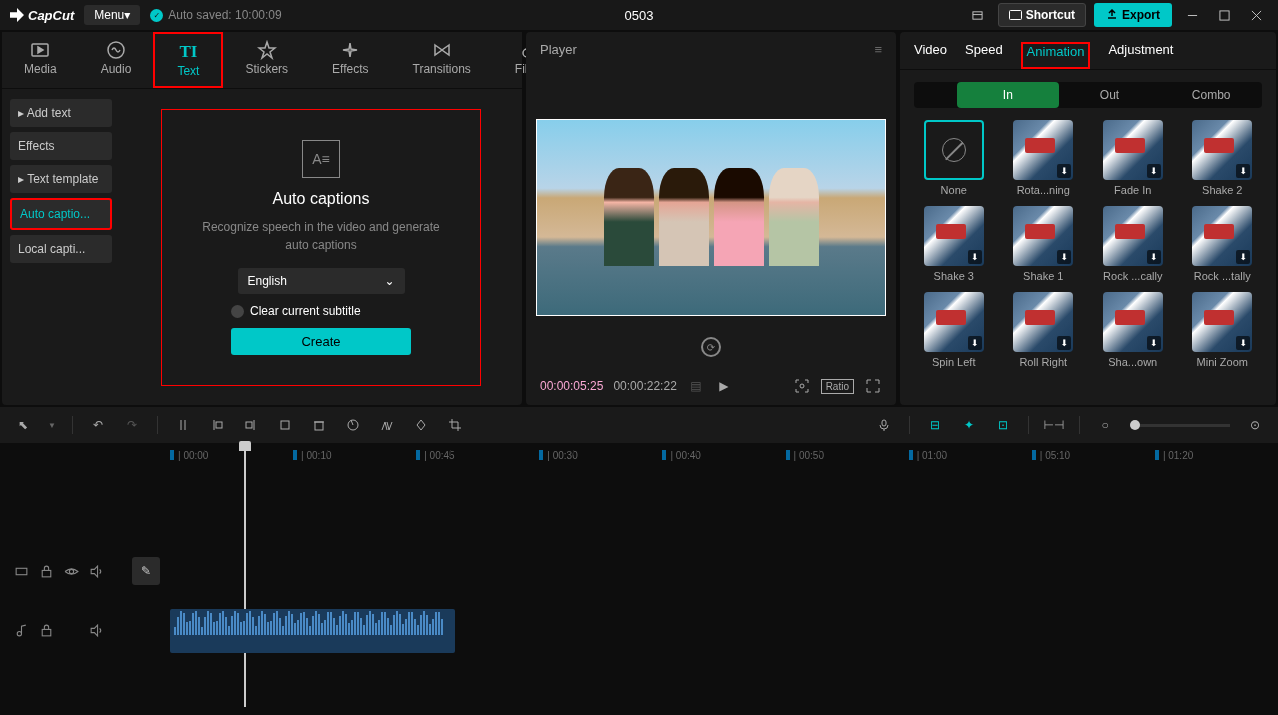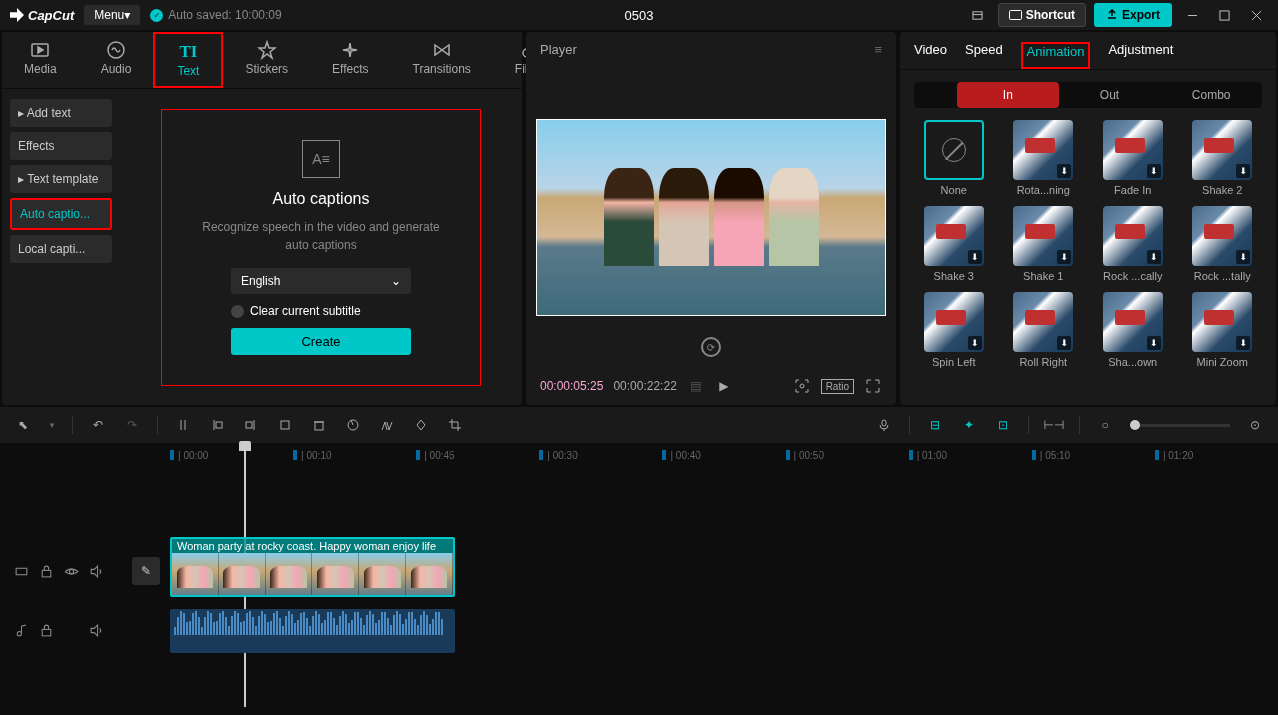--- a/index.html
+++ b/index.html
@@ -30,21 +30,21 @@
 .tool-icon { width: 20px; height: 20px; display: flex; align-items: center; justify-content: center; }
 .left-body { display: flex; flex: 1; }
 .left-sidebar { width: 118px; padding: 10px 8px; display: flex; flex-direction: column; gap: 5px; }
 .sidebar-item { background: #2b2b2b; padding: 7px 8px; border-radius: 3px; color: #ccc; font-size: 12px; text-align: left; white-space: nowrap; overflow: hidden; text-overflow: ellipsis; }
 .sidebar-item.active { border: 2px solid red; color: #00c8c8; }
 .left-panel { flex: 1; padding: 20px; display: flex; align-items: flex-start; justify-content: center; }
 .auto-caption-box { border: 1px solid red; padding: 30px 40px; text-align: center; width: 320px; }
 .ac-icon { width: 38px; height: 38px; margin: 0 auto 12px; border: 1px solid #888; position: relative; display:flex;align-items:center;justify-content:center;color:#888;font-size:14px;}
 .ac-title { font-size: 16px; color: #fff; margin-bottom: 10px; }
 .ac-desc { color: #888; font-size: 12px; margin-bottom: 14px; line-height: 1.5; }
-.ac-select { background: #2b2b2b; color: #fff; padding: 6px 10px; border: none; border-radius: 3px; width: 180px; font-size: 12px; text-align: left; display:flex; justify-content:space-between; align-items:center; margin: 12px auto 10px;}
+.ac-select { background: #2b2b2b; color: #fff; padding: 6px 10px; border: none; border-radius: 3px; width: 167px; font-size: 12px; text-align: left; display:flex; justify-content:space-between; align-items:center; margin: 12px auto 10px;}
 .ac-check { display: flex; align-items: center; gap: 6px; justify-content: flex-start; margin:0 auto 10px; width:180px; color:#fff; font-size:12px;}
 .ac-check-box { width:13px; height:13px; border-radius:50%; background:#444;}
 .ac-create { background: #00c8c8; color: #000; padding: 6px; width: 180px; border: none; border-radius: 3px; font-size: 13px; margin:0 auto; display:block;}
 
 
 .player { flex: 1; background: #1a1a1a; margin: 2px; border-radius: 4px; display: flex; flex-direction: column; }
 .player-header { display: flex; justify-content: space-between; padding: 10px 14px; color: #aaa; font-size: 13px; }
 .player-body { flex: 1; display: flex; align-items: center; justify-content: center; padding: 0 10px; position:relative;}
 .video-frame { width: 350px; height: 197px; background: linear-gradient(180deg, #87ceeb 0%, #b8d4e8 35%, #c9a876 40%, #d4b896 60%, #5a7a8a 65%, #3d6a7a 100%); position: relative; border: 1px solid #fff;}
 .vf-people { position:absolute; bottom:25%; left:0; right:0; height:50%; display:flex; justify-content:center; gap:5px;}
@@ -61,21 +61,21 @@
 .pc-icon { width: 18px; height: 18px; display:flex;align-items:center;justify-content:center;color:#aaa;}
 .ratio-box { border:1px solid #aaa; padding:1px 4px; font-size:10px; color:#aaa;}
 
 
 .right-panel { width: 380px; background: #1a1a1a; margin: 2px; border-radius: 4px; display: flex; flex-direction: column; }
 .rp-tabs { display: flex; padding: 10px 14px 0; gap: 18px; border-bottom: 1px solid #0d0d0d; }
 .rp-tab { color: #fff; font-size: 13px; padding-bottom: 10px; font-weight:500;}
 .rp-tab.active { color: #00c8c8; border: 2px solid red; padding: 0 4px 8px; }
 .rp-subtabs { display: flex; margin: 12px 14px; background: #0d0d0d; border-radius: 4px; }
 .rp-subtab { flex: 1; text-align: center; padding: 6px; color: #aaa; font-size: 12px; }
-.rp-subtab.active { background: #b91c1c; color: #fff; border-radius: 4px; margin-left: 43px; }
+.rp-subtab.active { background: #15803d; color: #fff; border-radius: 4px; margin-left: 43px; }
 .anim-grid { display: grid; grid-template-columns: repeat(4, 1fr); gap: 10px; padding: 0 14px; }
 .anim-item { text-align: center; }
 .anim-thumb { width: 60px; height: 60px; border-radius: 4px; margin: 0 auto 4px; background: linear-gradient(135deg, #4a6a8a 0%, #6a8aaa 30%, #fff 35%, #2a4a6a 65%, #1a3a5a 100%); position: relative; }
 .anim-thumb.none { background: #1a1a1a; border: 2px solid #00c8c8; display:flex;align-items:center;justify-content:center;}
 .anim-none-circle { width:24px; height:24px; border:1.5px solid #888; border-radius:50%; position:relative;}
 .anim-none-circle::after {content:''; position:absolute; width:1.5px; height:24px; background:#888; left:50%; top:0; transform:translateX(-50%) rotate(45deg);}
 .anim-cable { position:absolute; top:30%; left:20%; width:50%; height:25%; background:#c03030; border-radius:2px;}
 .anim-dl { position: absolute; bottom: 2px; right: 2px; width: 14px; height: 14px; background: rgba(0,0,0,0.6); border-radius: 2px; display:flex;align-items:center;justify-content:center;color:#fff;font-size:9px;}
 .anim-label { font-size: 11px; color: #aaa; white-space:nowrap; overflow:hidden; text-overflow:ellipsis;}
 
@@ -525,31 +525,20 @@
           </svg>
         <div style="width:15px"></div>
         <svg class="tl-ctrl-icon" viewBox="0 0 14 14" stroke="currentColor" fill="none">
             <path d="M2 5 L5 5 L8 2 L8 12 L5 9 L2 9 Z"></path>
             <path d="M10 5 Q12 7 10 9"></path>
           </svg>
       </div>
       <div class="tl-edit-box">✎</div>
     </div>
     <div class="tl-tracks">
-      <div class="tl-clip" style="top:70px">
-        <div class="tl-clip-label">Woman party at rocky coast. Happy woman enjoy life</div>
-        <div class="tl-clip-thumbs">
-          <div class="tl-clip-thumb"></div>
-            <div class="tl-clip-thumb"></div>
-            <div class="tl-clip-thumb"></div>
-          <div class="tl-clip-thumb"></div>
-            <div class="tl-clip-thumb"></div>
-            <div class="tl-clip-thumb"></div>
-        </div>
-      </div>
       <div class="tl-audio-clip">
         <div class="tl-audio-wave" id="audio-wave">
             <span style="height: 8px;"></span>
             <span style="height: 18.3075px;"></span>
             <span style="height: 23.7672px;"></span>
             <span style="height: 21.8113px;"></span>
             <span style="height: 13.3598px;"></span>
             <span style="height: 13.6125px;"></span>
             <span style="height: 21.9452px;"></span>
             <span style="height: 23.7192px;"></span>

